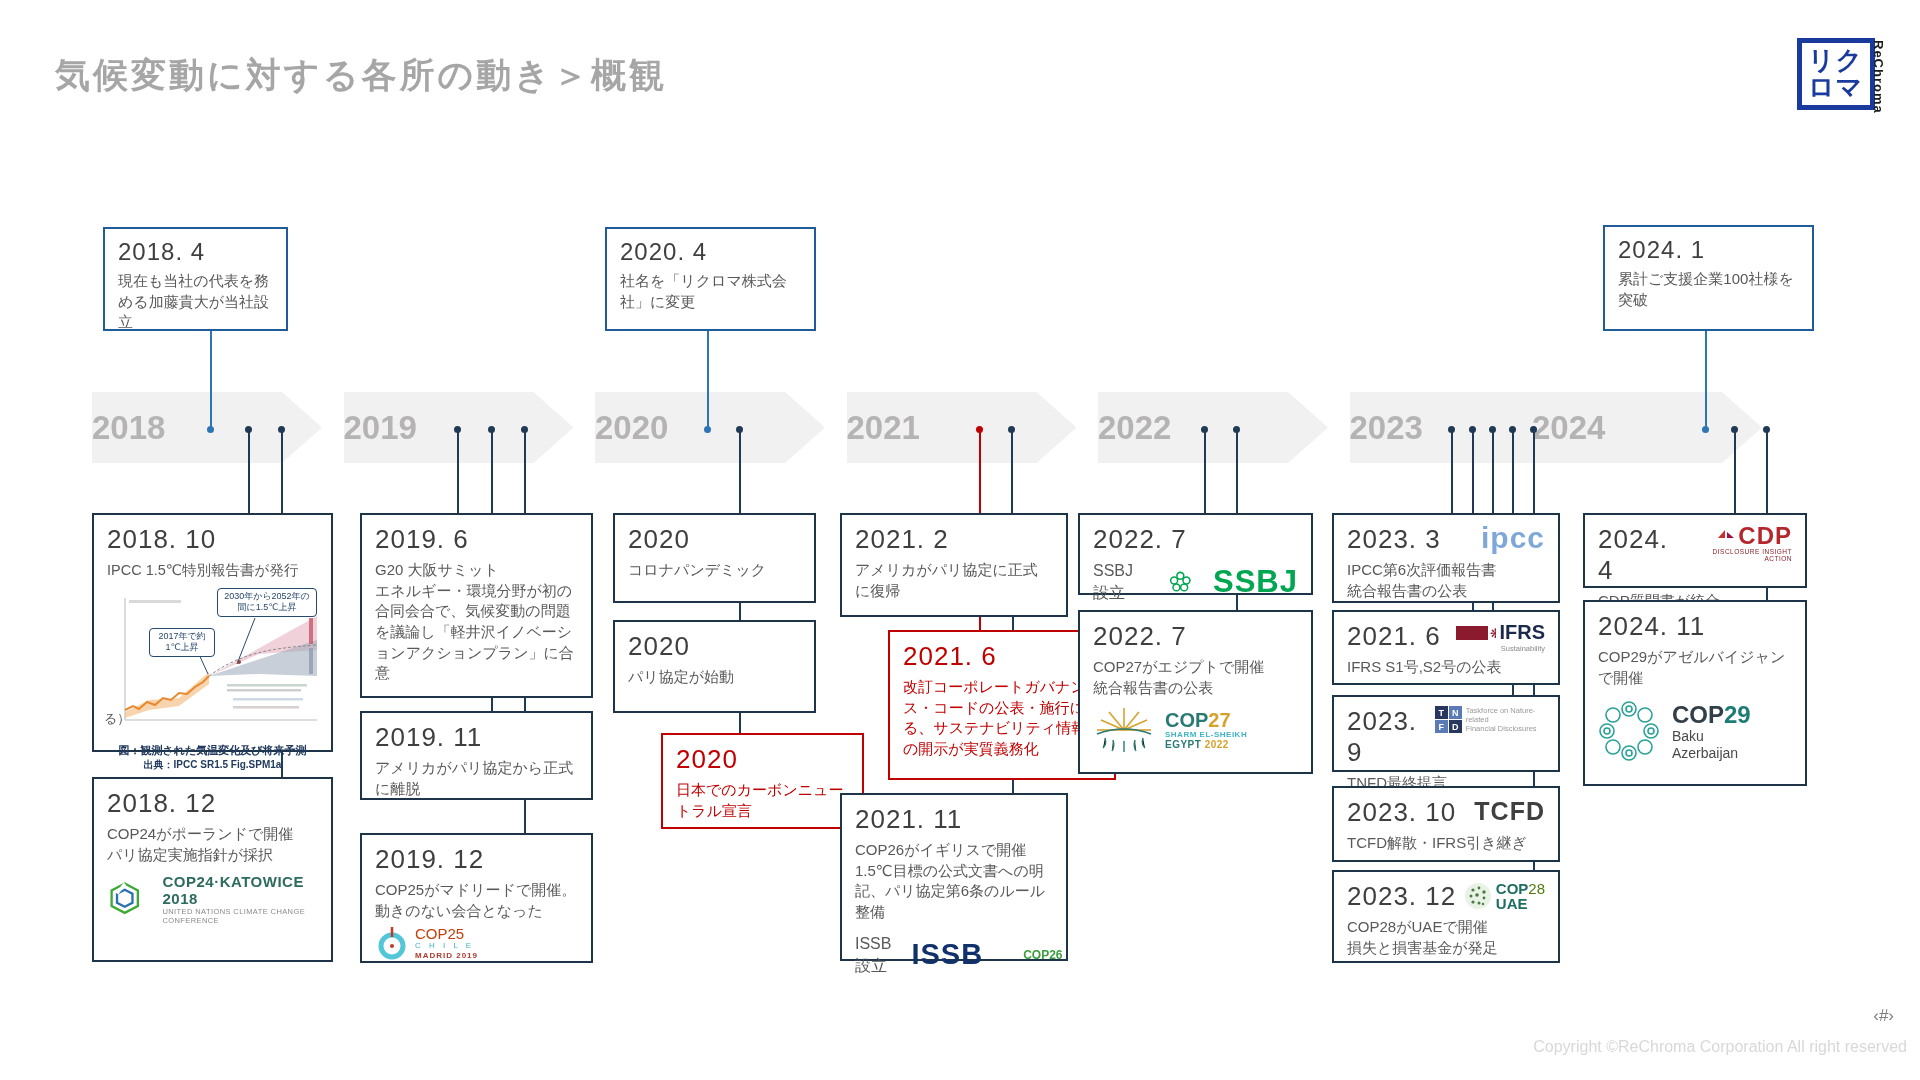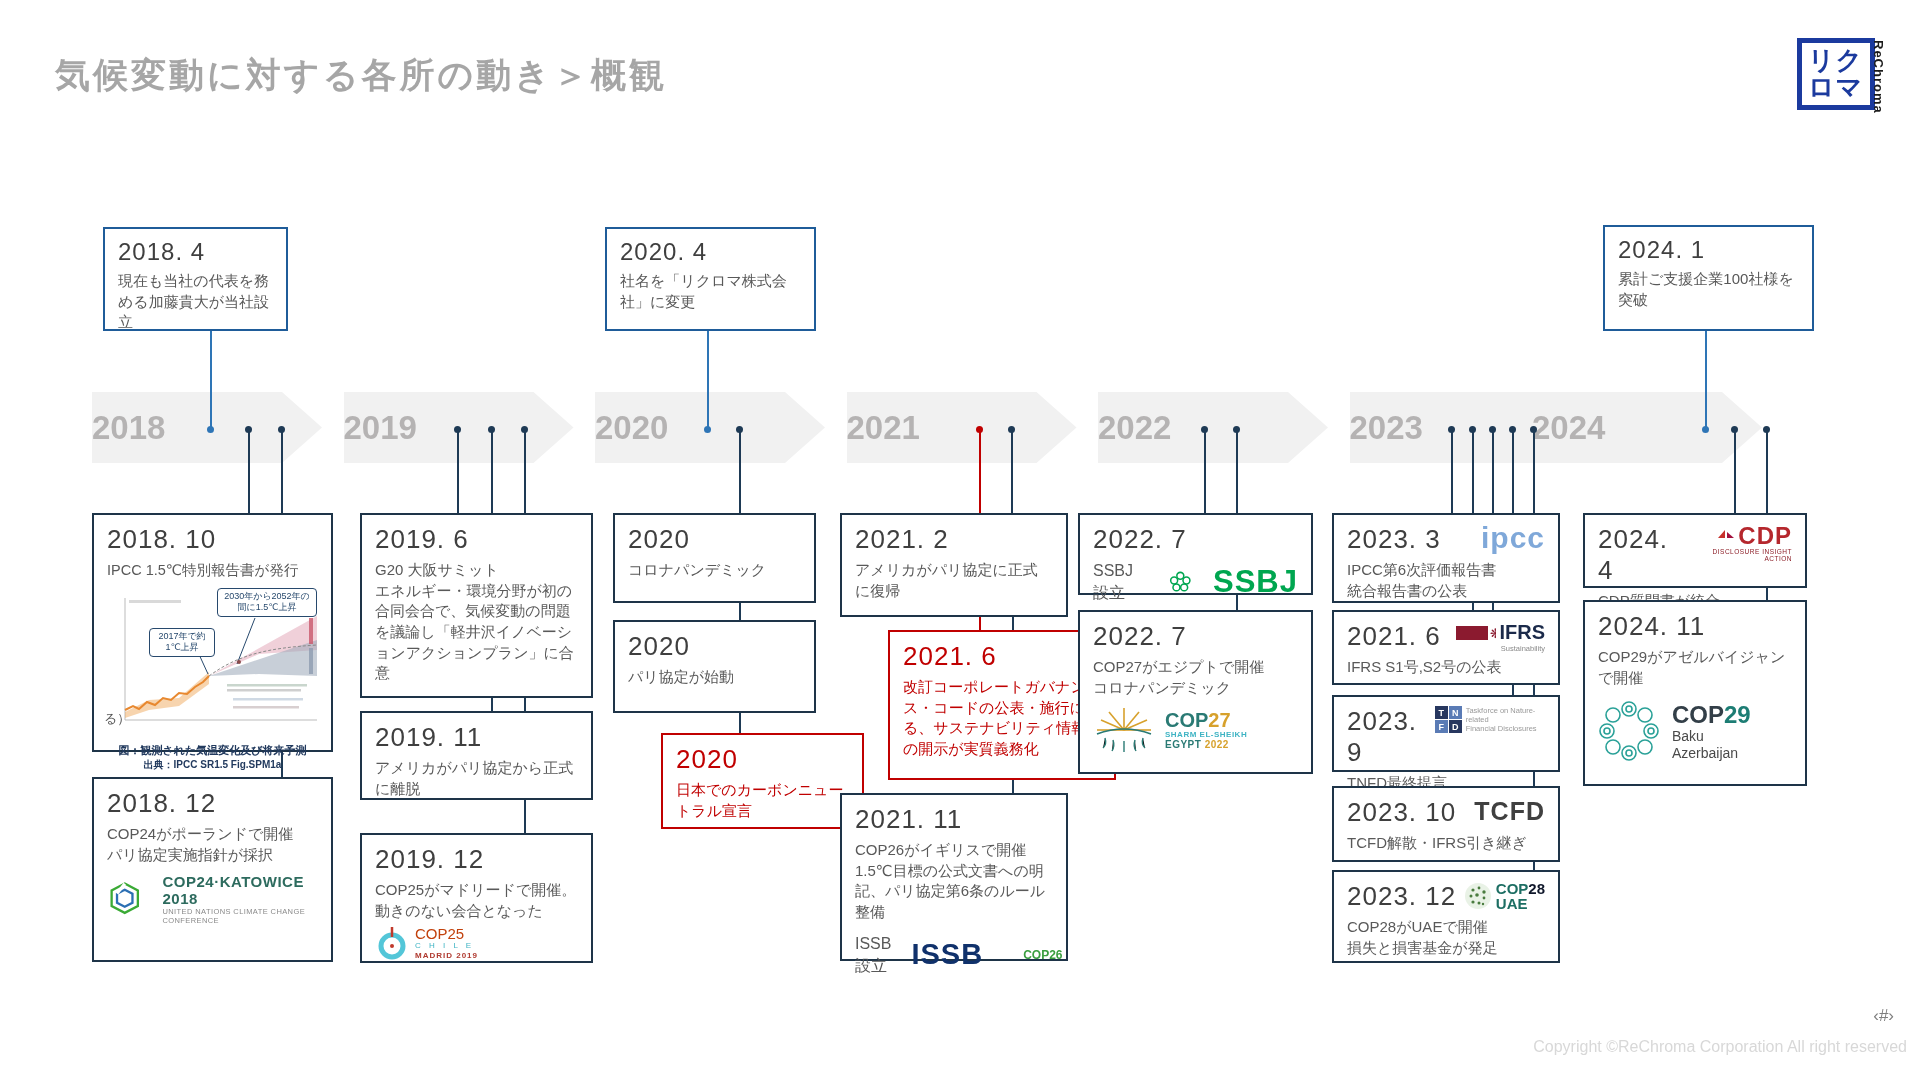--- a/index.html
+++ b/index.html
@@ -49,21 +49,21 @@
   .cop27-l3 i{font-style:normal;color:#d7a12c;}
   
   .ipcc-word{font-size:30px;font-weight:bold;color:#7fa8d9;letter-spacing:1px;line-height:.9;}
   .ifrs-word{font-size:20px;font-weight:bold;color:#1b2a4a;}
   .ifrs-sub{font-size:7.5px;color:#8a8a8a;text-align:right;}
   .tnfd-grid{display:grid;grid-template-columns:13px 13px;grid-template-rows:13px 13px;gap:1px;}
   .tnfd-grid i{font-style:normal;font-size:9px;font-weight:bold;color:#fff;display:flex;align-items:center;justify-content:center;}
   .tnfd-sub{font-size:7.5px;color:#9a9a9a;white-space:pre-line;line-height:1.2;}
   .tcfd-word{font-size:25px;font-weight:bold;color:#404040;letter-spacing:1px;}
   .cop28-t{font-size:15px;font-weight:bold;color:#1d6e63;line-height:1;}
-  .cop28-t b{color:#0f172a;font-weight:bold;}
+  .cop28-t b{color:#4d7c0f;font-weight:normal;}
   
   .cdp-word{font-size:24px;font-weight:bold;color:#b5272d;letter-spacing:1px;line-height:1;}
   .cdp-sub{font-size:6.5px;color:#8c1d26;letter-spacing:.5px;}
   
   .cop29-t{font-size:24px;font-weight:bold;color:#333f48;line-height:1.1;}
   .cop29-t b{color:#1d7d74;}
   .cop29-l{font-size:14px;color:#4a4a4a;line-height:1.15;}
   
   .chartwrap{position:relative;width:216px;height:152px;margin:8px 0 0 2px;}
   .callout{position:absolute;background:#fff;border:1.2px solid #27496d;border-radius:4px;
@@ -309,21 +309,21 @@
           <circle cx="11" cy="23" r="4.5"></circle>
             <circle cx="8" cy="14" r="4.5"></circle>
         </g>
       </svg>
       <span class="ssbj-word">SSBJ</span>
     </div>
   </div>
   <div class="box ev" style="left:1078px;top:610px;width:235px;height:164px">
     <div class="date">2022. 7</div>
     <div class="body">COP27がエジプトで開催
-コロナパンデミック</div>
+統合報告書の公表</div>
     <div class="logo-row" style="margin-top:8px;gap:10px">
       <svg width="62" height="48" viewBox="0 0 62 48">
         <g stroke="#d7a12c" stroke-width="1.6">
           <line x1="31" y1="24" x2="31" y2="2"></line>
             <line x1="31" y1="24" x2="16" y2="6"></line>
             <line x1="31" y1="24" x2="46" y2="6"></line>
           <line x1="31" y1="24" x2="8" y2="14"></line>
             <line x1="31" y1="24" x2="54" y2="14"></line>
           <line x1="31" y1="24" x2="4" y2="24"></line>
             <line x1="31" y1="24" x2="58" y2="24"></line>

